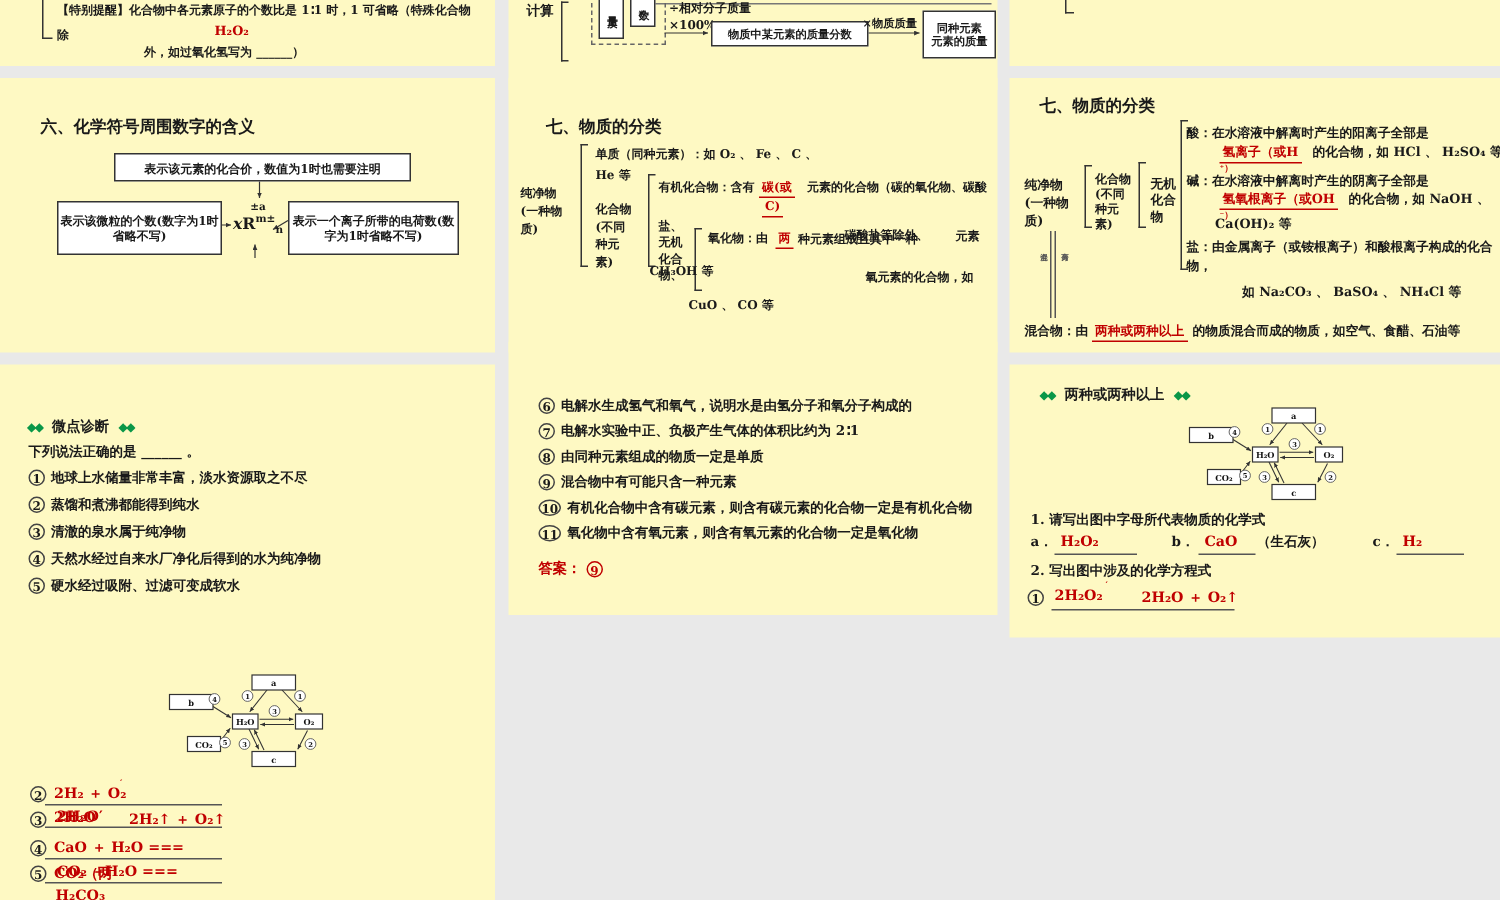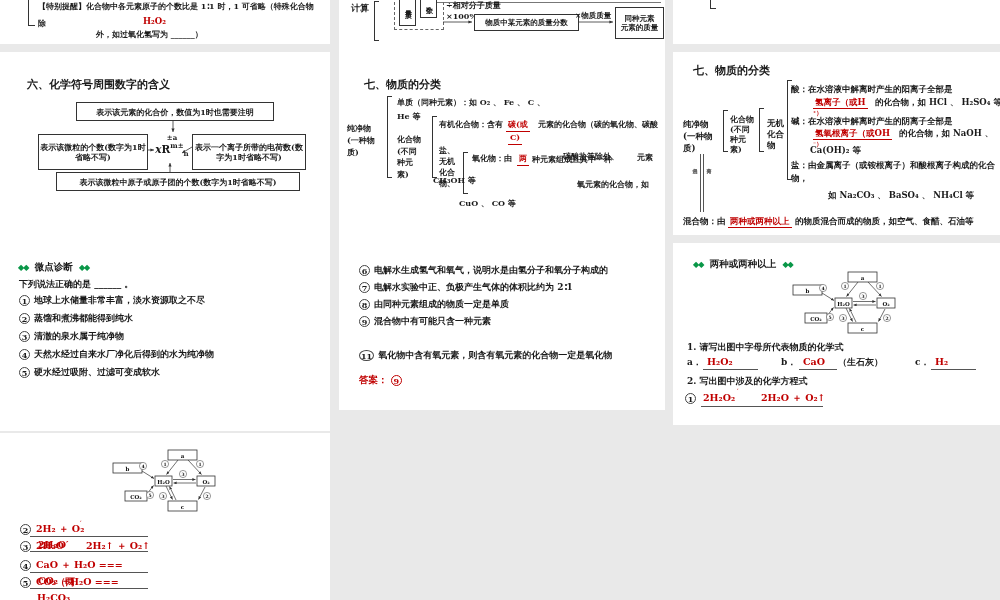--- a/index.html
+++ b/index.html
@@ -1,19 +1,19 @@
 <!DOCTYPE html>
 <html><head>
 <meta charset="utf-8">
 <style>
   html,body{margin:0;padding:0}
   body{width:1000px;height:600px;background:#e9e9e9;position:relative;overflow:hidden;
        font-family:"DejaVu Serif","Liberation Serif",serif;color:#1a1a1a}
   .page{position:absolute;left:0;top:0;width:1000px;height:600px}
-  .slide{position:absolute;background:#ffffff;overflow:hidden}
+  .slide{position:absolute;background:#fef9c3;overflow:hidden}
   .t{position:absolute;font-weight:bold;font-size:8.5px;line-height:1.2;white-space:nowrap}
   .w{white-space:normal}
   .red{color:#c00000}
   .ru{border-bottom:1px solid #c00000;padding:0 2px 1px}
   .box{position:absolute;border:1px solid #333;display:flex;flex-direction:column;align-items:center;
        justify-content:center;text-align:center;font-weight:bold;background:#fff;line-height:1.25}
   .dash{border-style:dashed;border-color:#666;background:transparent}
   .brk{position:absolute;width:4px;border:1px solid #333;border-right:none}
   .circ{display:inline-block;border:1px solid #444;border-radius:50%;min-width:11px;height:11px;
         line-height:11px;font-size:8px;text-align:center;vertical-align:-1px;font-weight:bold;padding:0 1px;box-sizing:border-box}
@@ -98,23 +98,20 @@
     </svg>
     <div class="box" style="left:76px;top:50px;width:196px;height:17px;font-size:8px">
       <span>表示该元素的化合价，数值为1时也需要注明</span>
     </div>
     <div class="box w" style="left:38px;top:82px;width:108px;height:34px;font-size:8px">
       <span class="w">表示该微粒的个数(数字为1时省略不写)</span>
     </div>
     <div class="box w" style="left:192px;top:82px;width:112px;height:34px;font-size:8px">
       <span class="w">表示一个离子所带的电荷数(数字为1时省略不写)</span>
     </div>
-    <div class="box" style="left:56px;top:120px;width:242px;height:17px;font-size:8px">
-      <span>表示该微粒中原子或原子团的个数(数字为1时省略不写)</span>
-    </div>
     <div class="t" style="left:151px;top:82px;width:42px;text-align:center">
       <div style="font-size:7px">±a</div>
       <div style="font-size:10.5px">
         <i>x</i><span>R</span><sup style="font-size:7px">m±</sup><sub style="font-size:7px">n</sub>
       </div>
     </div>
   </section>
 
   <section class="slide" style="left:339px;top:52px;width:326px;height:183px">
     <div class="t title" style="left:25px;top:26px">七、物质的分类</div>
@@ -189,39 +186,40 @@
     <div class="t" style="left:226px;top:76px">的化合物，如 NaOH 、</div>
     <div class="t" style="left:137px;top:93px">Ca(OH)₂ 等</div>
     <div class="t" style="left:118px;top:108px">盐：由金属离子（或铵根离子）和酸根离子构成的化合</div>
     <div class="t" style="left:118px;top:121px">物，</div>
     <div class="t" style="left:155px;top:138px">如 Na₂CO₃ 、 BaSO₄ 、 NH₄Cl 等</div>
     <div class="t" style="left:10px;top:164px">混合物：由</div>
     <div class="t red ru" style="left:55px;top:164px">两种或两种以上</div>
     <div class="t" style="left:122px;top:164px">的物质混合而成的物质，如空气、食醋、石油等</div>
   </section>
 
-  <section class="slide" style="left:0;top:225px;width:330px;height:206px">
+  <section class="slide" style="left:0;top:243px;width:330px;height:206px">
     <div class="t hdr" style="left:18px;top:36px">
       <span class="diam">◆◆</span>
       <span style="margin:0 3px">微点诊断</span>
       <span class="diam">◆◆</span>
     </div>
     <div class="t" style="left:19px;top:54px;font-size:9px">下列说法正确的是 ______ 。</div>
     <div class="t" style="left:19px;top:70px;font-size:9px"><span class="circ">1</span><span style="margin-left:4px">地球上水储量非常丰富，淡水资源取之不尽</span></div>
     <div class="t" style="left:19px;top:88px;font-size:9px"><span class="circ">2</span><span style="margin-left:4px">蒸馏和煮沸都能得到纯水</span></div>
     <div class="t" style="left:19px;top:106px;font-size:9px"><span class="circ">3</span><span style="margin-left:4px">清澈的泉水属于纯净物</span></div>
     <div class="t" style="left:19px;top:124px;font-size:9px"><span class="circ">4</span><span style="margin-left:4px">天然水经过自来水厂净化后得到的水为纯净物</span></div>
     <div class="t" style="left:19px;top:142px;font-size:9px"><span class="circ">5</span><span style="margin-left:4px">硬水经过吸附、过滤可变成软水</span></div>
   </section>
 
   <section class="slide" style="left:339px;top:228px;width:326px;height:182px">
     <div class="t" style="left:20px;top:37px;font-size:9px"><span class="circ">6</span><span style="margin-left:4px">电解水生成氢气和氧气，说明水是由氢分子和氧分子构成的</span></div>
     <div class="t" style="left:20px;top:54px;font-size:9px"><span class="circ">7</span><span style="margin-left:4px">电解水实验中正、负极产生气体的体积比约为 2∶1</span></div>
     <div class="t" style="left:20px;top:71px;font-size:9px"><span class="circ">8</span><span style="margin-left:4px">由同种元素组成的物质一定是单质</span></div>
     <div class="t" style="left:20px;top:88px;font-size:9px"><span class="circ">9</span><span style="margin-left:4px">混合物中有可能只含一种元素</span></div>
+    <div class="t" style="left:20px;top:105px;font-size:9px"><span class="circ">10</span><span style="margin-left:4px">有机化合物中含有碳元素，则含有碳元素的化合物一定是有机化合物</span></div>
     <div class="t" style="left:20px;top:122px;font-size:9px"><span class="circ">11</span><span style="margin-left:4px">氧化物中含有氧元素，则含有氧元素的化合物一定是氧化物</span></div>
     <div class="t" style="left:20px;top:146px;font-size:9.5px">
       <span class="red">答案：</span>
       <span class="circ circr">9</span>
     </div>
   </section>
 
   <section class="slide" style="left:673px;top:243px;width:327px;height:182px">
     <div class="t hdr" style="left:20px;top:15px">
       <span class="diam">◆◆</span>

